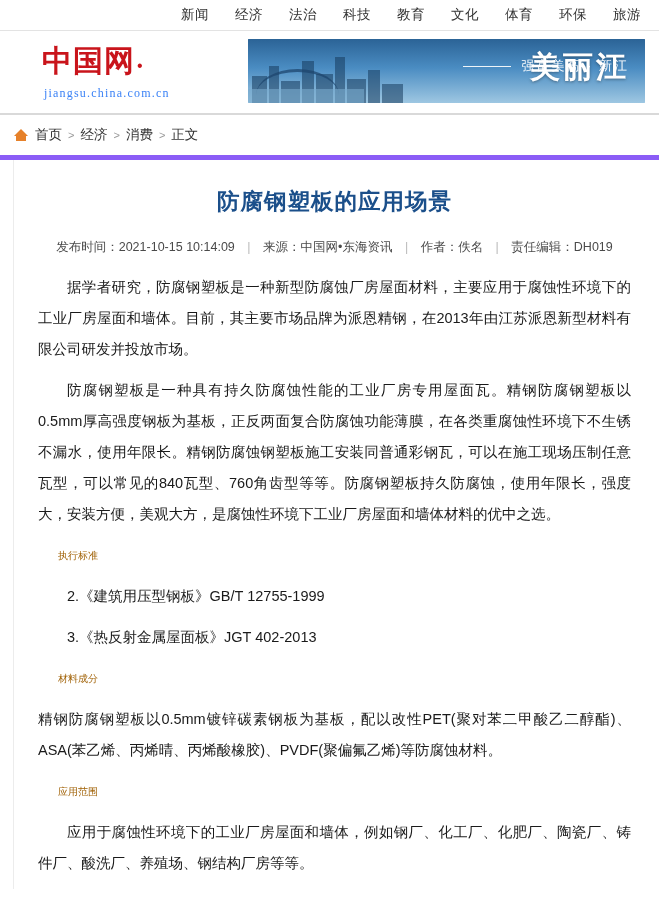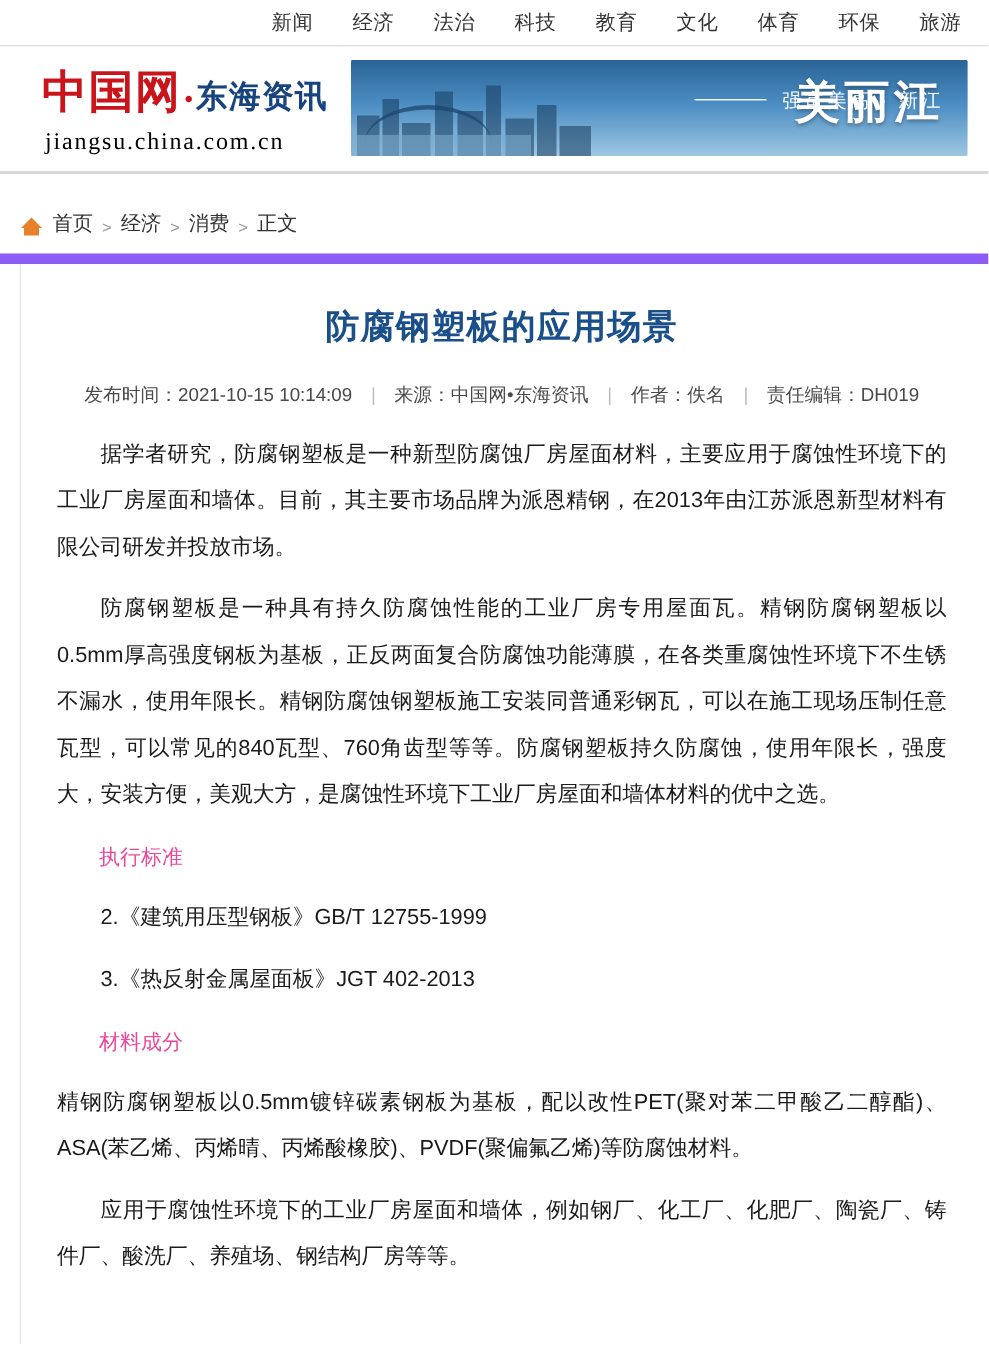--- a/index.html
+++ b/index.html
@@ -30,22 +30,22 @@
     font-size: 13.5px;
     text-decoration: none;
     margin-left: 26px;
     letter-spacing: 0.5px;
   }
   .topnav a:first-child { margin-left: 0; }
 
   
   .header {
     display: flex;
-    align-items: center;
-    padding: 8px 14px 10px 28px;
+    align-items: flex-start;
+    padding: 8px 14px 10px 42px;
     border-bottom: 2px solid #d9d9d9;
   }
   .logo {
     width: 190px;
     flex: 0 0 190px;
     padding-top: 2px;
   }
   .logo-top {
     display: flex;
     align-items: baseline;
@@ -65,22 +65,22 @@
   }
   .logo-sub {
     font-family: "DejaVu Serif", serif;
     font-weight: bold;
     font-size: 21px;
     color: #17447e;
     letter-spacing: 1px;
   }
   .logo-url {
     font-family: "Liberation Serif", serif;
-    font-size: 16px;
-    color: #000000;
+    font-size: 12px;
+    color: #3b82f6;
     letter-spacing: 1.2px;
     margin-top: 4px;
     padding-left: 2px;
   }
 
   .banner {
     flex: 1 1 auto;
     height: 64px;
     margin-left: 16px;
     position: relative;
@@ -146,25 +146,25 @@
     width: 48px;
     height: 1px;
     background: #ffffff;
     margin-right: 10px;
     opacity: 0.9;
   }
 
   
   .crumb {
     display: flex;
-    align-items: flex-end;
-    padding: 24px 0 11px 14px;
+    align-items: center;
+    padding: 11px 0 11px 14px;
     font-size: 13.5px;
     color: #333333;
-    border-bottom: 7px solid #8b5cf6;
+    border-bottom: 5px solid #8b5cf6;
   }
   .crumb .home-icon {
     width: 14px; height: 14px;
     margin-right: 7px;
     position: relative;
     flex: 0 0 14px;
   }
   .crumb .home-icon i {
     position: absolute;
     left: 0; top: 1px;
@@ -218,23 +218,23 @@
   }
   p.body {
     font-size: 14.5px;
     line-height: 31px;
     color: #1a1a1a;
     margin: 0 0 10px 0;
     text-align: justify;
     text-indent: 2em;
   }
   p.sub {
-    font-size: 14px;
+    font-size: 10px;
     line-height: 31px;
-    color: #ec4899;
+    color: #a16207;
     margin: 0 0 10px 0;
     text-indent: 2em;
   }
   p.item {
     font-size: 14.5px;
     line-height: 31px;
     color: #1a1a1a;
     margin: 0 0 10px 0;
     text-indent: 2em;
   }
@@ -261,21 +261,20 @@
   <a href="#">环保</a>
   <a href="#">旅游</a>
 </div>
 
 <div class="header">
   <div class="logo">
     <div class="logo-top">
       <span class="logo-cn">中国</span>
       <span class="logo-cn">网</span>
       <span class="logo-sep">•</span>
-      <span class="logo-sub">东海资讯</span>
     </div>
     <div class="logo-url">jiangsu.china.com.cn</div>
   </div>
 
   <div class="banner">
     <div class="sky"></div>
     <div class="city">
       <div class="bld" style="left:2%;width:7%;height:42%"></div>
       <div class="bld" style="left:10%;width:5%;height:58%"></div>
       <div class="bld" style="left:16%;width:9%;height:34%"></div>
@@ -326,17 +325,18 @@
     </div>
 
     <div>
       <p class="body">据学者研究，防腐钢塑板是一种新型防腐蚀厂房屋面材料，主要应用于腐蚀性环境下的工业厂房屋面和墙体。目前，其主要市场品牌为派恩精钢，在2013年由江苏派恩新型材料有限公司研发并投放市场。</p>
       <p class="body">防腐钢塑板是一种具有持久防腐蚀性能的工业厂房专用屋面瓦。精钢防腐钢塑板以0.5mm厚高强度钢板为基板，正反两面复合防腐蚀功能薄膜，在各类重腐蚀性环境下不生锈不漏水，使用年限长。精钢防腐蚀钢塑板施工安装同普通彩钢瓦，可以在施工现场压制任意瓦型，可以常见的840瓦型、760角齿型等等。防腐钢塑板持久防腐蚀，使用年限长，强度大，安装方便，美观大方，是腐蚀性环境下工业厂房屋面和墙体材料的优中之选。</p>
       <p class="sub">执行标准</p>
       <p class="item">2.《建筑用压型钢板》GB/T 12755-1999</p>
       <p class="item">3.《热反射金属屋面板》JGT 402-2013</p>
       <p class="sub">材料成分</p>
       <p class="plain">精钢防腐钢塑板以0.5mm镀锌碳素钢板为基板，配以改性PET(聚对苯二甲酸乙二醇酯)、ASA(苯乙烯、丙烯晴、丙烯酸橡胶)、PVDF(聚偏氟乙烯)等防腐蚀材料。</p>
+      <p class="sub">应用范围</p>
       <p class="body">应用于腐蚀性环境下的工业厂房屋面和墙体，例如钢厂、化工厂、化肥厂、陶瓷厂、铸件厂、酸洗厂、养殖场、钢结构厂房等等。</p>
 
     </div>
   </div>
 </div>
 
 </body></html>

